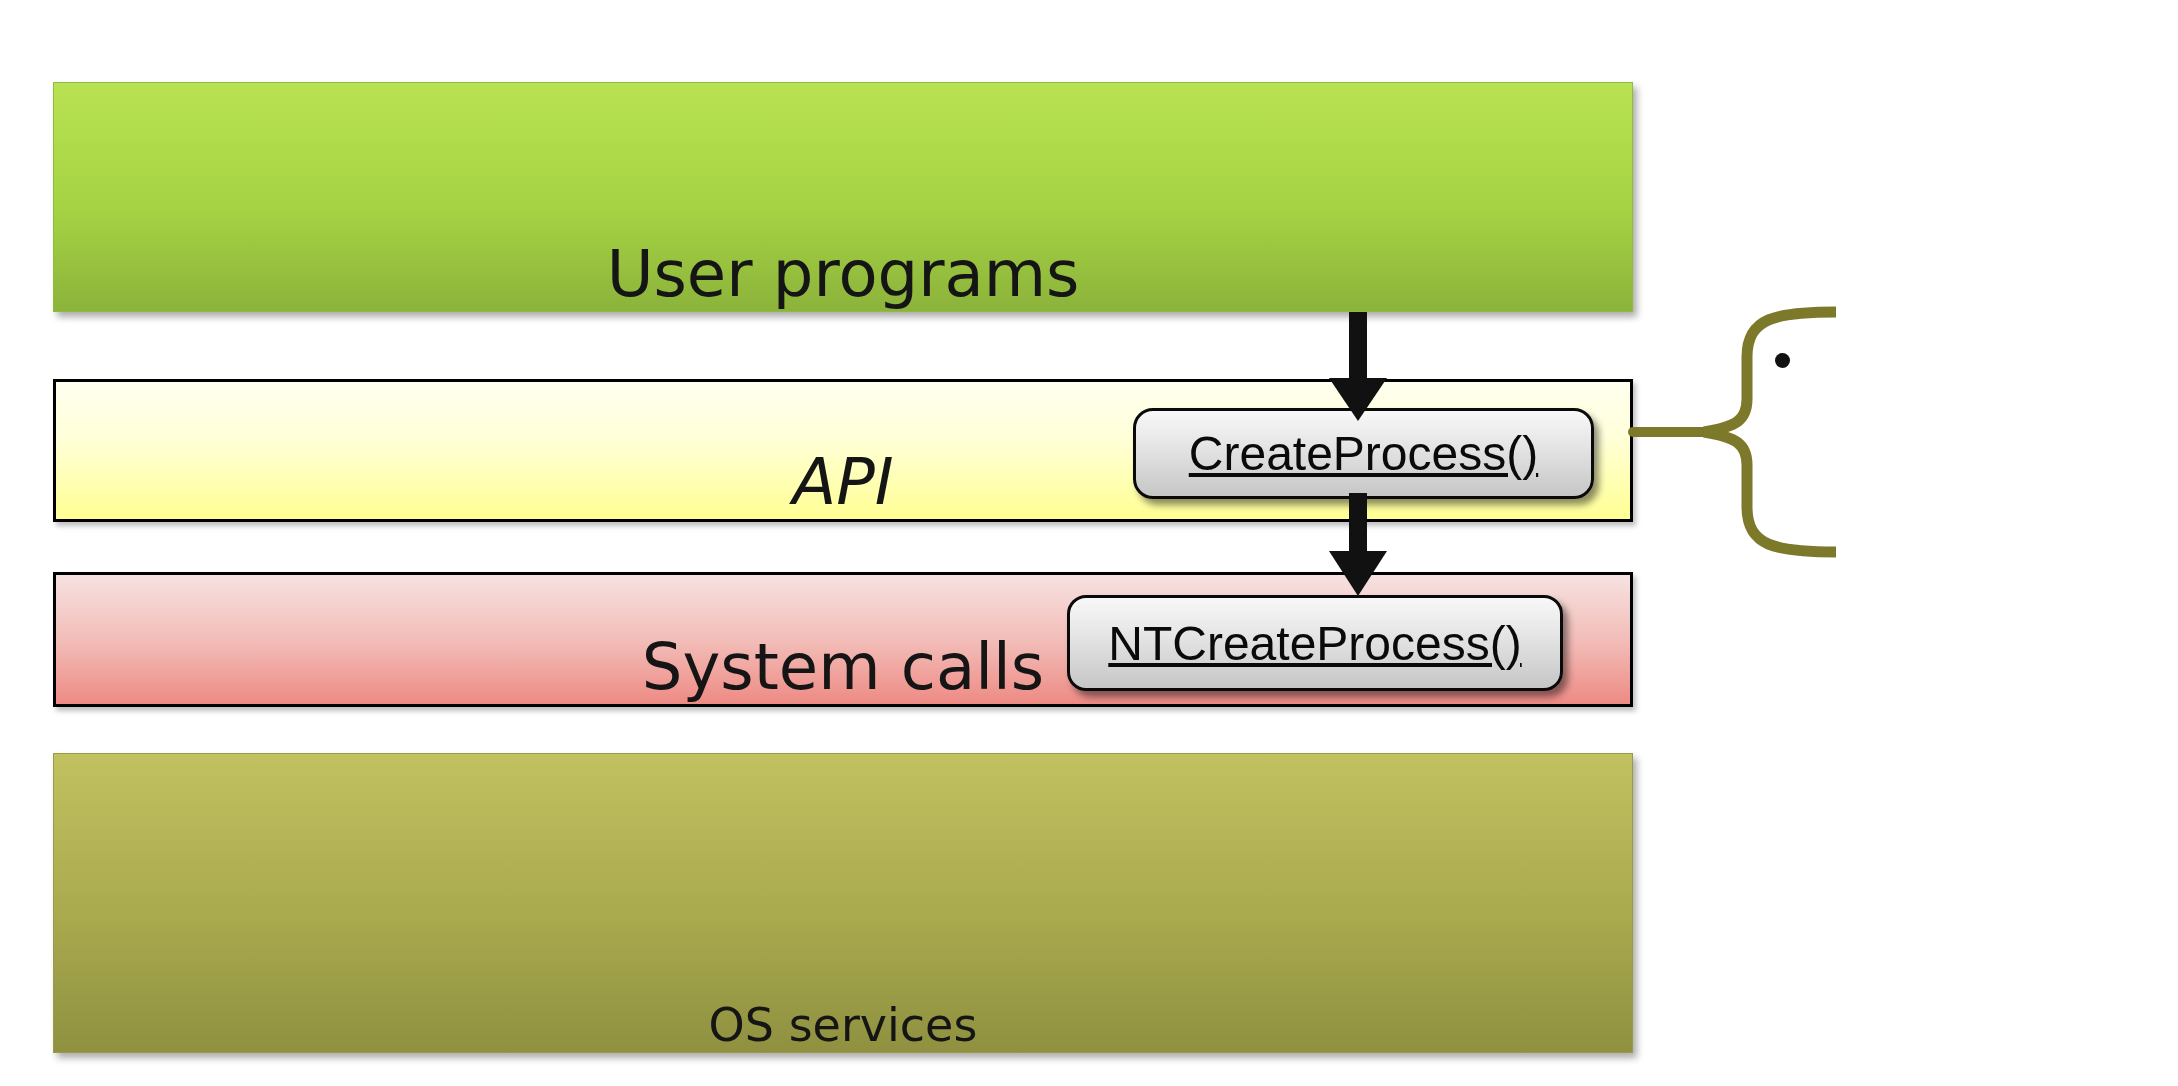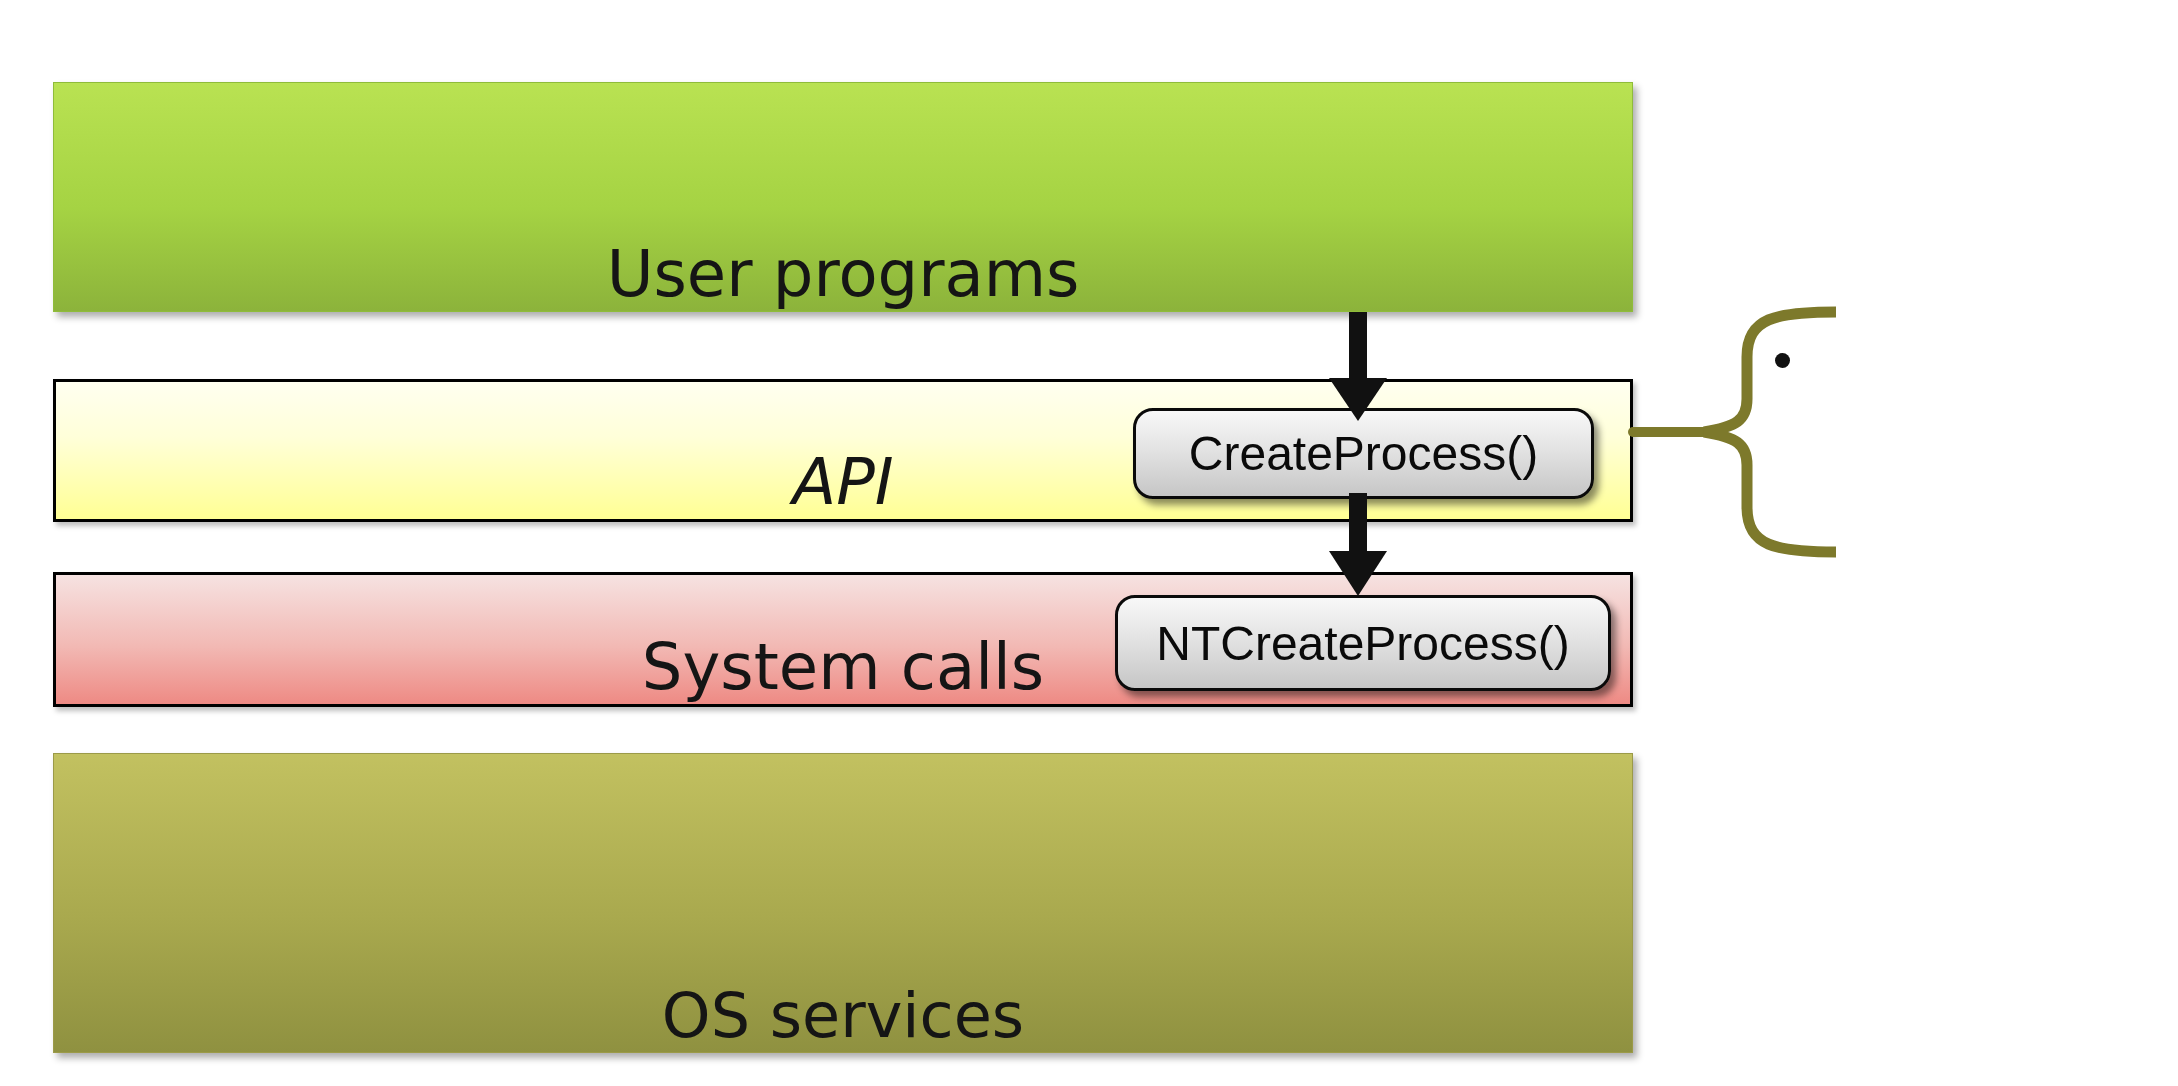--- a/index.html
+++ b/index.html
@@ -18,29 +18,29 @@
   .layer-api{top:379px;height:143px;
     background:linear-gradient(180deg,#fffff0 0%,#ffffd9 40%,#ffff94 100%);
     border:3px solid #000;box-shadow:3px 4px 5px rgba(0,0,0,0.25);font-style:italic;}
   .layer-syscalls{top:572px;height:135px;
     background:linear-gradient(180deg,#f6e2e1 0%,#f2b9b4 55%,#ee8a84 100%);
     border:3px solid #000;box-shadow:3px 4px 5px rgba(0,0,0,0.25);}
   .layer-os{top:753px;height:300px;
     background:linear-gradient(180deg,#c2c160 0%,#a9a94e 55%,#8f9140 100%);
     box-shadow:4px 5px 7px rgba(0,0,0,0.32);
     border:1px solid #9b9a48;}
-  .layer-os .layer-label{font-size:62px;}
+  .layer-os .layer-label{font-size:46px;}
 
   .call-btn{position:absolute;display:flex;align-items:center;justify-content:center;
     background:linear-gradient(180deg,#f8f8f8 0%,#e3e3e3 45%,#c6c6c6 100%);
     border:3px solid #0a0a0a;border-radius:20px;
     box-shadow:5px 6px 7px rgba(0,0,0,0.45);
-    font-family:"Liberation Sans",sans-serif;font-size:48px;color:#0a0a0a;}
+    font-family:"Liberation Sans",sans-serif;font-size:48px;color:#0a0a0a;text-decoration:underline;}
   .btn-create{left:1133px;top:408px;width:455px;height:85px;}
-  .btn-ntcreate{left:1115px;top:595px;width:490px;height:90px;}
+  .btn-ntcreate{left:1067px;top:595px;width:490px;height:90px;border-radius:19px;}
 
   .overlay-svg{position:absolute;left:0;top:0;pointer-events:none;}
 
   .api-list{position:absolute;left:1760px;top:326px;width:418px;}
   .api-item{display:flex;align-items:center;height:69px;}
   .bullet-dot{width:15px;height:15px;border-radius:50%;background:#111;
     margin-left:15px;margin-right:66px;flex:0 0 auto;}
   .api-item-label{font-size:64px;color:#151515;white-space:nowrap;}
 </style>
 </head>

